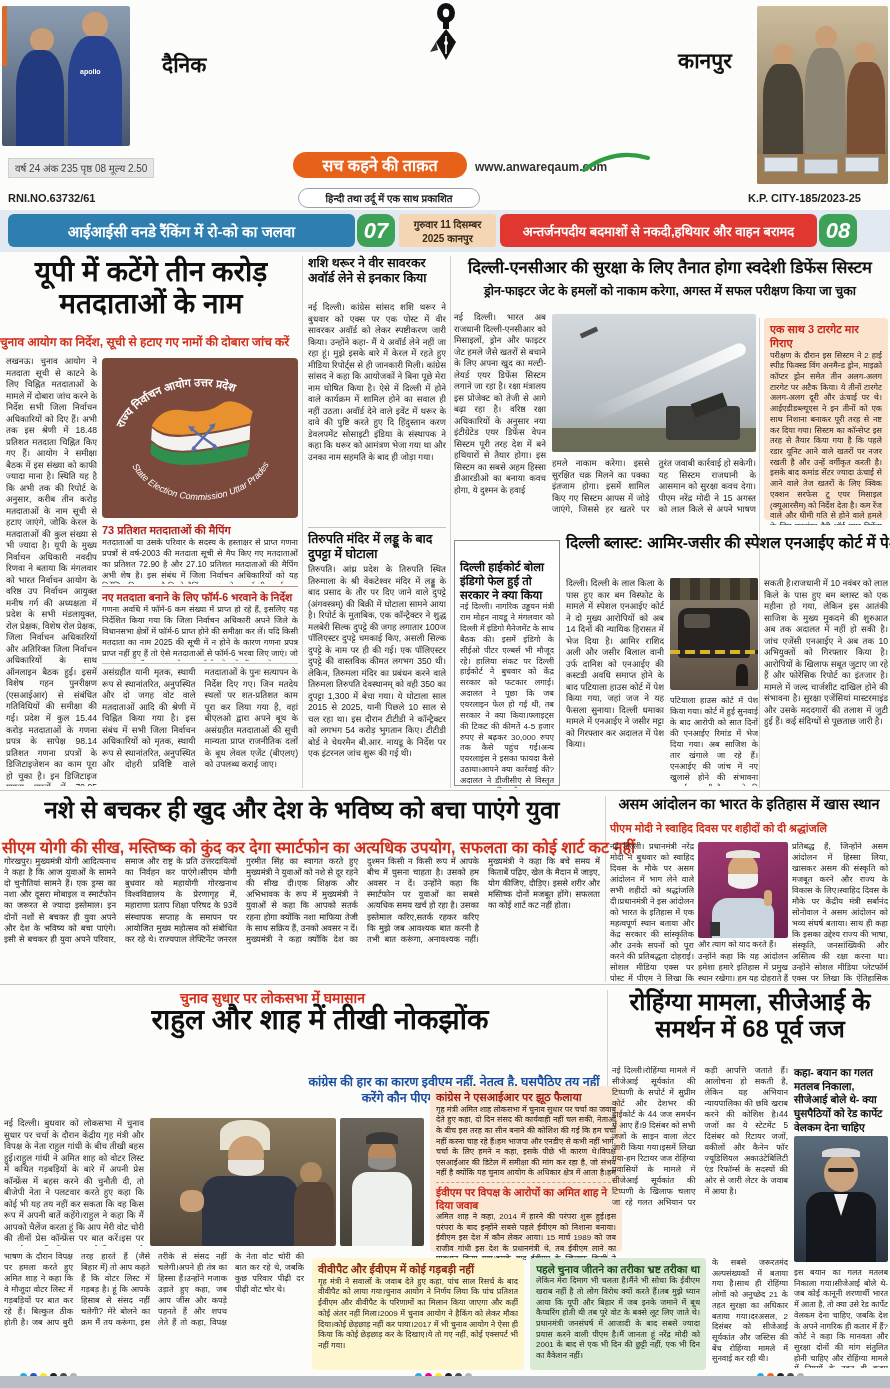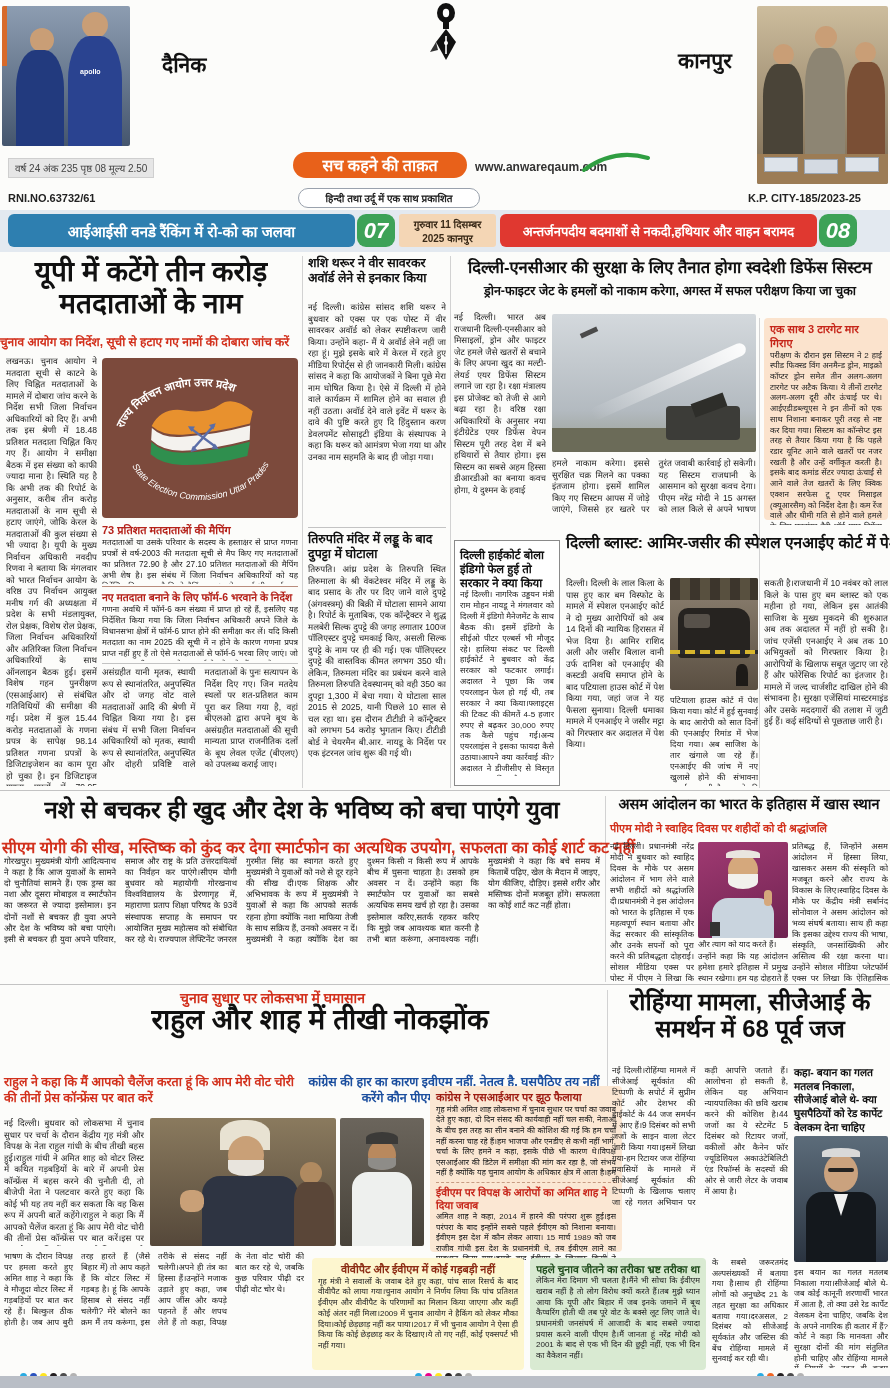--- a/index.html
+++ b/index.html
@@ -168,21 +168,21 @@
     <div style="position:absolute;left:28px;top:16px;width:18px;height:5px;background:#4a4a4a;transform:rotate(-24deg);"></div>
   </div>
   <div class="abs bt cols2" style="left:552px;top:458px;width:204px;height:68px;">हमले नाकाम करेगा। इससे सुरक्षित चक्र मिलने का पक्का इंतजाम होगा। इसमें शामिल किए गए सिस्टम आपस में जोड़े जाएंगे, जिससे हर खतरे पर तुरंत जवाबी कार्रवाई हो सकेगी। यह सिस्टम राजधानी के आसमान को सुरक्षा कवच देगा। पीएम नरेंद्र मोदी ने 15 अगस्त को लाल किले से अपने भाषण में सुदर्शन चक्र मिशन की घोषणा की थी। इसके बाद 23 अगस्त को ओडिशा के तट पर आईएडीडब्ल्यूएस का सफल परीक्षण किया गया था। उन्नत रडार एवं नियंत्रण प्रणाली से लैस यह सिस्टम देश की सुरक्षा व्यवस्था को और मजबूत बनाएगा। अधिकारियों के अनुसार प्रणाली का उत्पादन जल्द शुरू कर दिया जाएगा।</div>
 
   <div class="abs" style="left:764px;top:318px;width:124px;height:202px;background:#fbe3cd;border-radius:4px;padding:5px 6px;box-sizing:border-box;">
     <div class="rtitle" style="font-size:11px;color:#c6261a;">एक साथ 3 टारगेट मार गिराए</div>
     <div class="bt" style="height:174px;font-size:8px;">परीक्षण के दौरान इस सिस्टम ने 2 हाई स्पीड फिक्स्ड विंग अनमैन्ड ड्रोन, माइक्रो कॉप्टर ड्रोन समेत तीन अलग-अलग टारगेट पर अटैक किया। ये तीनों टारगेट अलग-अलग दूरी और ऊंचाई पर थे। आईएडीडब्ल्यूएस ने इन तीनों को एक साथ निशाना बनाकर पूरी तरह से नष्ट कर दिया गया। सिस्टम का कॉन्सेप्ट इस तरह से तैयार किया गया है कि पहले रडार यूनिट आने वाले खतरों पर नजर रखती है और उन्हें वर्गीकृत करती है। इसके बाद कमांड सेंटर ज्यादा ऊंचाई से आने वाले तेज खतरों के लिए क्विक एक्शन सरफेस टू एयर मिसाइल (क्यूआरसैम) को निर्देश देता है। कम रेंज वाले और धीमी गति से होने वाले हमले के लिए एडवांस्ड वैरी शॉर्ट एयर डिफेंस सिस्टम मिसाइलें एक्टिवेट होती हैं। इसके साथ ही स्वॉर्म ड्रोन और यूएवी सैचुरेटेड अटैक के लिए लेजर बेस्ड डायरेक्टेड एनर्जी वेपन हमला करते हैं।</div>
   </div>
   <div class="abs bt" style="left:764px;top:578px;width:124px;height:208px;">सकती है।राजधानी में 10 नवंबर को लाल किले के पास हुए बम ब्लास्ट को एक महीना हो गया, लेकिन इस आतंकी साजिश के मुख्य मुकदमे की शुरुआत अब तक अदालत में नहीं हो सकी है। जांच एजेंसी एनआईए ने अब तक 10 अभियुक्तों को गिरफ्तार किया है। आरोपियों के खिलाफ सबूत जुटाए जा रहे हैं और फोरेंसिक रिपोर्ट का इंतजार है। मामले में जल्द चार्जशीट दाखिल होने की संभावना है। सुरक्षा एजेंसियां मास्टरमाइंड और उसके मददगारों की तलाश में जुटी हुई हैं। कई संदिग्धों से पूछताछ जारी है।</div>
 
-  <div class="abs" style="left:454px;top:540px;width:106px;height:246px;border:1px solid #8a8a8a;padding:8px 5px;box-sizing:border-box;background:#fff;">
+  <div class="abs" style="left:454px;top:540px;width:106px;height:246px;border:1px solid #8a8a8a;padding:20px 5px;box-sizing:border-box;background:#fff;">
     <div class="btitle" style="font-size:11.5px;">दिल्ली हाईकोर्ट बोला इंडिगो फेल हुई तो सरकार ने क्या किया</div>
     <div class="bt" style="height:186px;font-size:8.1px;">नई दिल्ली। नागरिक उड्डयन मंत्री राम मोहन नायडू ने मंगलवार को दिल्ली में इंडिगो मैनेजमेंट के साथ बैठक की। इसमें इंडिगो के सीईओ पीटर एल्बर्स भी मौजूद रहे। हालिया संकट पर दिल्ली हाईकोर्ट ने बुधवार को केंद्र सरकार को फटकार लगाई।अदालत ने पूछा कि जब एयरलाइन फेल हो गई थी, तब सरकार ने क्या किया।फ्लाइट्स की टिकट की कीमतें 4-5 हजार रुपए से बढ़कर 30,000 रुपए तक कैसे पहुंच गईं।अन्य एयरलाइंस ने इसका फायदा कैसे उठाया।आपने क्या कार्रवाई की? अदालत ने डीजीसीए से विस्तृत जवाब तलब किया है।</div>
   </div>
 
   <div class="abs hl nw" style="left:566px;top:534px;width:322px;font-size:15.5px;text-align:left;">दिल्ली ब्लास्ट: आमिर-जसीर की स्पेशल एनआईए कोर्ट में पेशी</div>
   <div class="abs bt" style="left:566px;top:578px;width:98px;height:208px;">दिल्ली। दिल्ली के लाल किला के पास हुए कार बम विस्फोट के मामले में स्पेशल एनआईए कोर्ट ने दो मुख्य आरोपियों को अब 14 दिनों की न्यायिक हिरासत में भेज दिया है। आमिर राशिद अली और जसीर बिलाल वानी उर्फ दानिश को एनआईए की कस्टडी अवधि समाप्त होने के बाद पटियाला हाउस कोर्ट में पेश किया गया, जहां जज ने यह फैसला सुनाया। दिल्ली धमाका मामले में एनआईए ने जसीर मट्टा को गिरफ्तार कर अदालत में पेश किया।</div>
   <div class="photo" style="left:670px;top:578px;width:88px;height:112px;background:linear-gradient(180deg,#8e8272,#5a4f42);">
     <div style="position:absolute;left:0;top:0;width:100%;height:22px;background:repeating-linear-gradient(90deg,#3c352c 0 10px,#58503f 10px 20px);"></div>
     <div style="position:absolute;left:8px;top:30px;width:72px;height:50px;background:#262320;border-radius:10px 14px 4px 4px;"></div>
     <div style="position:absolute;left:14px;top:36px;width:26px;height:14px;background:#57514a;border-radius:3px;"></div>
@@ -212,21 +212,20 @@
   <div class="abs bt" style="left:698px;top:940px;width:90px;height:12px;font-size:8.2px;">और त्याग को याद करते हैं।</div>
   <div class="abs bt" style="left:698px;top:952px;width:90px;height:30px;font-size:8.2px;">उन्होंने कहा कि यह आंदोलन हमेशा हमारे इतिहास में प्रमुख स्थान रखेगा। हम यह दोहराते हैं कि उन लोगों के सपनों को पूरा करने के लिए</div>
   <div class="abs bt" style="left:792px;top:842px;width:96px;height:140px;font-size:8.2px;">प्रतिबद्ध हैं, जिन्होंने असम आंदोलन में हिस्सा लिया, खासकर असम की संस्कृति को मजबूत करने और राज्य के विकास के लिए।स्वाहिद दिवस के मौके पर केंद्रीय मंत्री सर्बानंद सोनोवाल ने असम आंदोलन को भव्य संघर्ष बताया। साथ ही कहा कि इसका उद्देश्य राज्य की भाषा, संस्कृति, जनसांख्यिकी और अस्तित्व की रक्षा करना था। उन्होंने सोशल मीडिया प्लेटफॉर्म एक्स पर लिखा कि ऐतिहासिक असम आंदोलन एक भव्य संघर्ष था, जिसने असम की पहचान और संस्कृति की रक्षा की।</div>
 
   <div class="hr" style="left:0;top:984px;width:890px;"></div>
   <div class="vr" style="left:607px;top:990px;height:380px;"></div>
 
   <div class="abs sub-red nw" style="left:180px;top:988px;width:420px;font-size:14px;">चुनाव सुधार पर लोकसभा में घमासान</div>
   <div class="abs hl nw" style="left:0px;top:1004px;width:640px;font-size:28px;">राहुल और शाह में तीखी नोकझोंक</div>
 
-  <div class="abs sub-red" style="left:4px;top:1074px;width:296px;font-size:12.5px;line-height:1.3;">राहुल ने कहा कि मैं आपको चैलेंज करता हूं कि आप मेरी वोट चोरी की तीनों प्रेस कॉन्फ्रेंस पर बात करें</div>
   <div class="abs sub-blue" style="left:308px;top:1074px;width:292px;font-size:12.5px;line-height:1.3;">कांग्रेस की हार का कारण इवीएम नहीं, नेतृत्व है, घुसपैठिए तय नहीं करेंगे कौन पीएम-सीएम बनेगा:अमित शाह</div>
 
   <div class="abs bt" style="left:4px;top:1118px;width:140px;height:128px;">नई दिल्ली। बुधवार को लोकसभा में चुनाव सुधार पर चर्चा के दौरान केंद्रीय गृह मंत्री और विपक्ष के नेता राहुल गांधी के बीच तीखी बहस हुई।राहुल गांधी ने अमित शाह को वोटर लिस्ट में कथित गड़बड़ियों के बारे में अपनी प्रेस कॉन्फ्रेंस में बहस करने की चुनौती दी, तो बीजेपी नेता ने पलटवार करते हुए कहा कि कोई भी यह तय नहीं कर सकता कि वह किस रूप में अपनी बातें कहेंगे।राहुल ने कहा कि मैं आपको चैलेंज करता हूं कि आप मेरी वोट चोरी की तीनों प्रेस कॉन्फ्रेंस पर बात करें।इस पर शाह ने कहा कि मैं 30 साल से विधानसभा से और लोकसभा से चुनकर आ रहा हूं। मुझे संसदीय प्रणाली का लंबा अनुभव है।</div>
 
   <div class="photo" style="left:150px;top:1118px;width:186px;height:128px;background:linear-gradient(180deg,#8a7a5e,#55483a);">
     <div style="position:absolute;left:70px;top:2px;width:50px;height:30px;background:#e8e2d2;border-radius:45% 45% 0 0;"></div>
     <div class="head" style="left:78px;top:18px;width:36px;height:38px;background:#c9a077;"></div>
     <div style="position:absolute;left:78px;top:42px;width:36px;height:16px;background:#e8e4dd;border-radius:0 0 50% 50%;"></div>
     <div style="position:absolute;left:52px;top:58px;width:96px;height:70px;background:#2e3442;border-radius:18px 18px 0 0;"></div>
     <div class="head" style="left:30px;top:72px;width:24px;height:22px;background:#c9a077;border-radius:40%;"></div>
@@ -244,21 +243,21 @@
 
   <div class="abs" style="left:430px;top:1086px;width:192px;height:166px;background:#fbe7d3;border-radius:4px;padding:5px 6px;box-sizing:border-box;">
     <div class="rtitle" style="font-size:11px;color:#9e1c12;">कांग्रेस ने एसआईआर पर झूठ फैलाया</div>
     <div class="bt" style="height:74px;font-size:7.9px;">गृह मंत्री अमित शाह लोकसभा में चुनाव सुधार पर चर्चा का जवाब देते हुए कहा, दो दिन संसद की कार्यवाही नहीं चल सकी, नेताओं के बीच इस तरह का सीन बनाने की कोशिश की गई कि हम चर्चा नहीं करना चाह रहे हैं।हम भाजपा और एनडीए से कभी नहीं भागे, चर्चा के लिए हमने न कहा, इसके पीछे भी कारण थे।विपक्ष एसआईआर की डिटेल में समीक्षा की मांग कर रहा है, जो संभव नहीं है क्योंकि यह चुनाव आयोग के अधिकार क्षेत्र में आता है।हम चुनाव नहीं करवाते हैं।इस पर चर्चा होगी तो जवाब कौन देगा? तब ये चुनाव सुधार पर चर्चा के लिए तैयार हुए, हमने दो दिन चर्चा की।अमित शाह ने कहा कि चर्चा तय हुई चुनाव सुधार पर, लेकिन विपक्ष के सदस्यों ने एसआईआर पर ही बोला।</div>
     <div style="border-top:1px dashed #c79b82;margin:3px 0;"></div>
     <div class="rtitle" style="font-size:10.5px;color:#c6261a;">ईवीएम पर विपक्ष के आरोपों का अमित शाह ने दिया जवाब</div>
     <div class="bt" style="height:48px;font-size:7.9px;">अमित शाह ने कहा, 2014 में हारने की परंपरा शुरू हुई।इस परंपरा के बाद इन्होंने सबसे पहले ईवीएम को निशाना बनाया।ईवीएम इस देश में कौन लेकर आया। 15 मार्च 1989 को जब राजीव गांधी इस देश के प्रधानमंत्री थे, तब ईवीएम लाने का प्रावधान किया गया।इसके बाद ईवीएम के खिलाफ किसी ने याचिका की तो न्यायालय की पांच जजों की पीठ ने 2002 में उचित ठहराया।राजीव गांधी को भी ये लोग नहीं मानते, सुप्रीम कोर्ट को मानते।उन्होंने कहा, 1998 में मध्य प्रदेश, राजस्थान और दिल्ली में 16 विधानसभा क्षेत्रों में इसका ट्रायल लिया गया।ईवीएम का उपयोग पहली बार 2004 में देश के स्तर पर हुआ।उस चुनाव में कौन जीता? ये जीत गए।</div>
   </div>
 
   <div class="abs" style="left:312px;top:1258px;width:212px;height:112px;background:#fdf6cf;border-radius:4px;padding:5px 6px;box-sizing:border-box;">
-    <div class="rtitle" style="font-size:11px;color:#8c2b13;text-align:center;font-family:Liberation Serif, serif;">वीवीपैट और ईवीएम में कोई गड़बड़ी नहीं</div>
+    <div class="rtitle" style="font-size:11px;color:#8c2b13;">वीवीपैट और ईवीएम में कोई गड़बड़ी नहीं</div>
     <div class="bt" style="height:88px;font-size:8px;">गृह मंत्री ने सवालों के जवाब देते हुए कहा, पांच साल रिसर्च के बाद वीवीपैट को लाया गया।चुनाव आयोग ने निर्णय लिया कि पांच प्रतिशत ईवीएम और वीवीपैट के परिणामों का मिलान किया जाएगा और कहीं कोई अंतर नहीं मिला।2009 में चुनाव आयोग ने हैकिंग को लेकर मौका दिया।कोई छेड़छाड़ नहीं कर पाया।2017 में भी चुनाव आयोग ने ऐसा ही किया कि कोई छेड़छाड़ कर के दिखाए।ये तो गए नहीं, कोई एक्सपर्ट भी नहीं गया।</div>
   </div>
 
   <div class="abs" style="left:530px;top:1258px;width:176px;height:112px;background:#d9ead2;border-radius:4px;padding:5px 6px;box-sizing:border-box;">
     <div class="rtitle" style="font-size:10.5px;color:#214d1d;text-align:center;">पहले चुनाव जीतने का तरीका भ्रष्ट तरीका था</div>
     <div class="bt" style="height:86px;font-size:8px;">लेकिन मेरा दिमाग भी चलता है।मैंने भी सोचा कि ईवीएम खराब नहीं है तो लोग विरोध क्यों करते हैं।तब मुझे ध्यान आया कि यूपी और बिहार में जब इनके जमाने में बूथ कैप्चरिंग होती थी तब पूरे वोट के बक्से लूट लिए जाते थे।प्रधानमंत्री जनसंघर्ष में आजादी के बाद सबसे ज्यादा प्रयास करने वाली पीएम है।मैं जानता हूं नरेंद्र मोदी को 2001 के बाद से एक भी दिन की छुट्टी नहीं, एक भी दिन का वैकेशन नहीं।</div>
   </div>
 
   <div class="abs hl" style="left:612px;top:988px;width:276px;font-size:24px;">रोहिंग्या मामला, सीजेआई के समर्थन में 68 पूर्व जज</div>
   <div class="abs bt cols2" style="left:612px;top:1066px;width:176px;height:186px;font-size:8.2px;">नई दिल्ली।रोहिंग्या मामले में सीजेआई सूर्यकांत की टिप्पणी के सपोर्ट में सुप्रीम कोर्ट और देशभर की हाईकोर्ट के 44 जज समर्थन में आए हैं।9 दिसंबर को सभी जजों के साइन वाला लेटर जारी किया गया।इसमें लिखा गया-हम रिटायर जज रोहिंग्या प्रवासियों के मामले में सीजेआई सूर्यकांत की टिप्पणी के खिलाफ चलाए जा रहे गलत अभियान पर कड़ी आपत्ति जताते हैं।आलोचना हो सकती है, लेकिन यह अभियान न्यायपालिका की छवि खराब करने की कोशिश है।44 जजों का ये स्टेटमेंट 5 दिसंबर को रिटायर जजों, वकीलों और कैनेन फॉर ज्यूडिशियल अकाउंटेबिलिटी एंड रिफॉर्म्स के सदस्यों की ओर से जारी लेटर के जवाब में आया है।</div>

